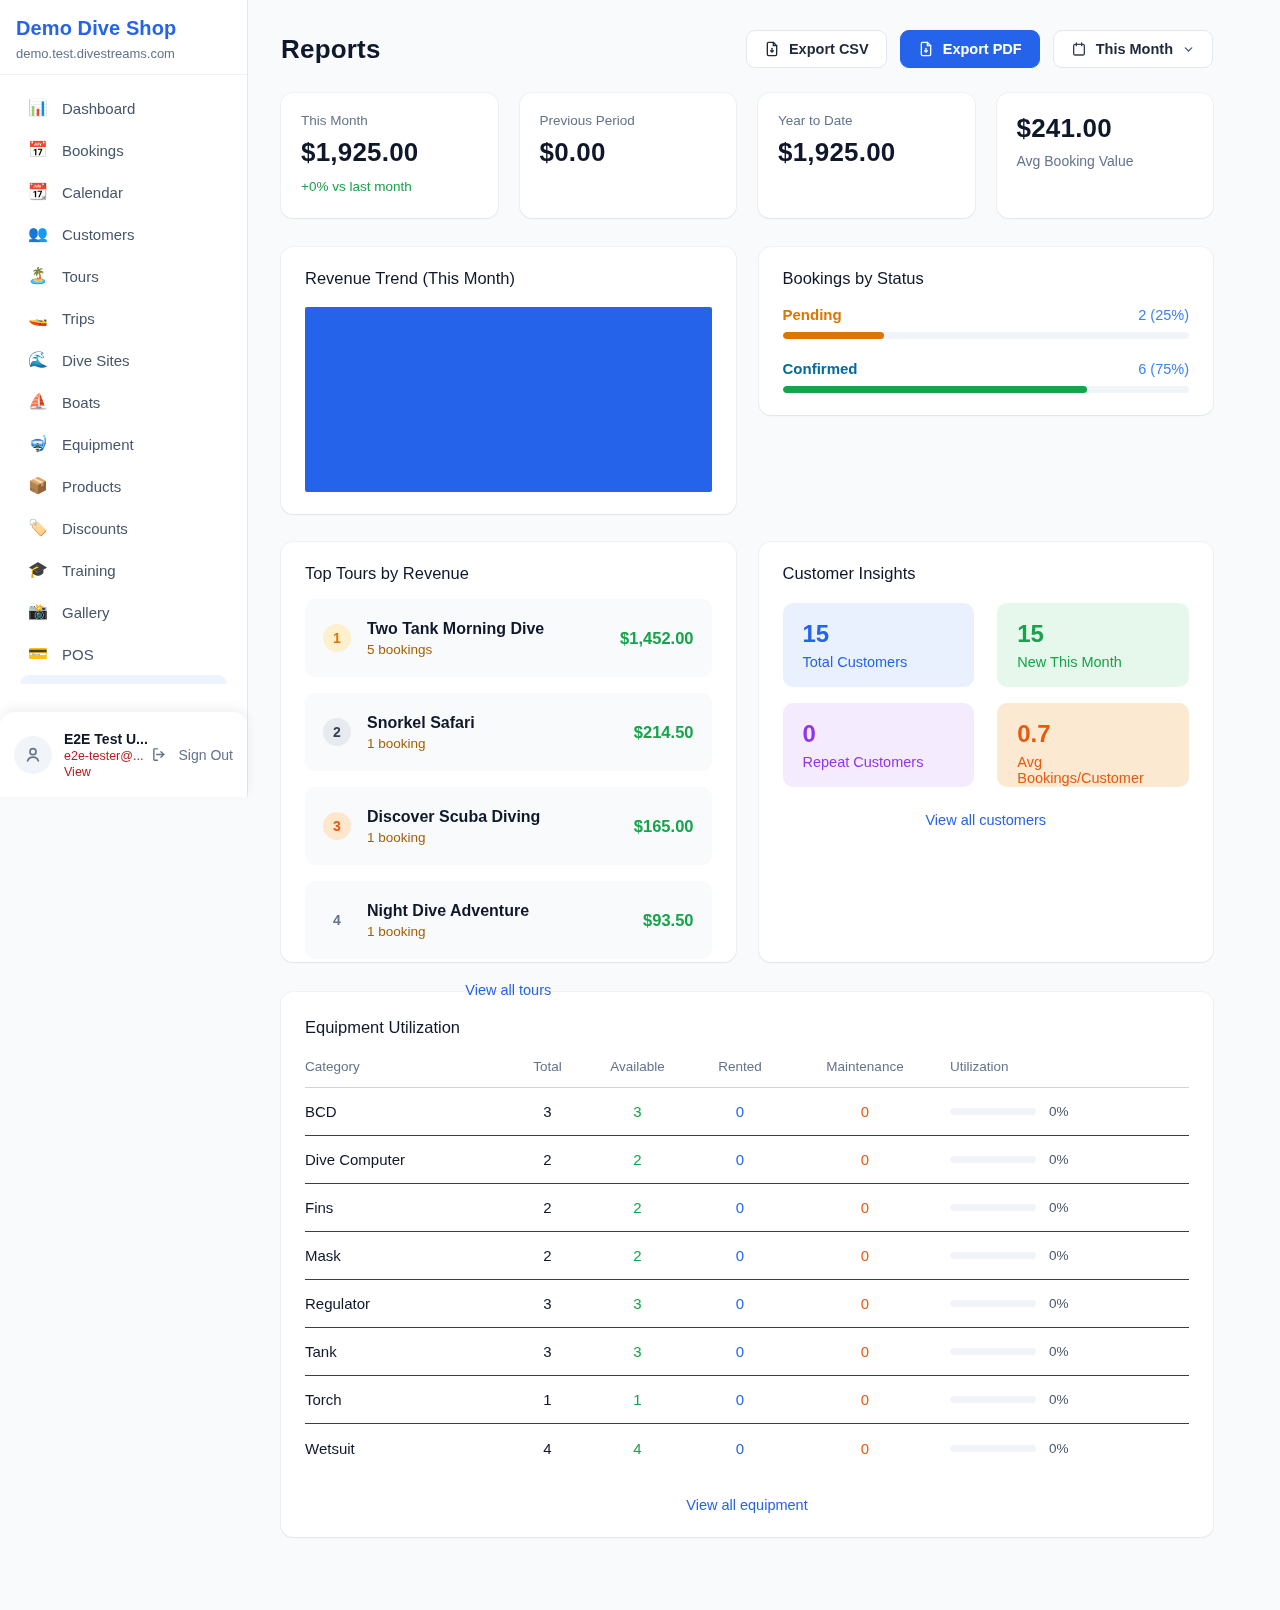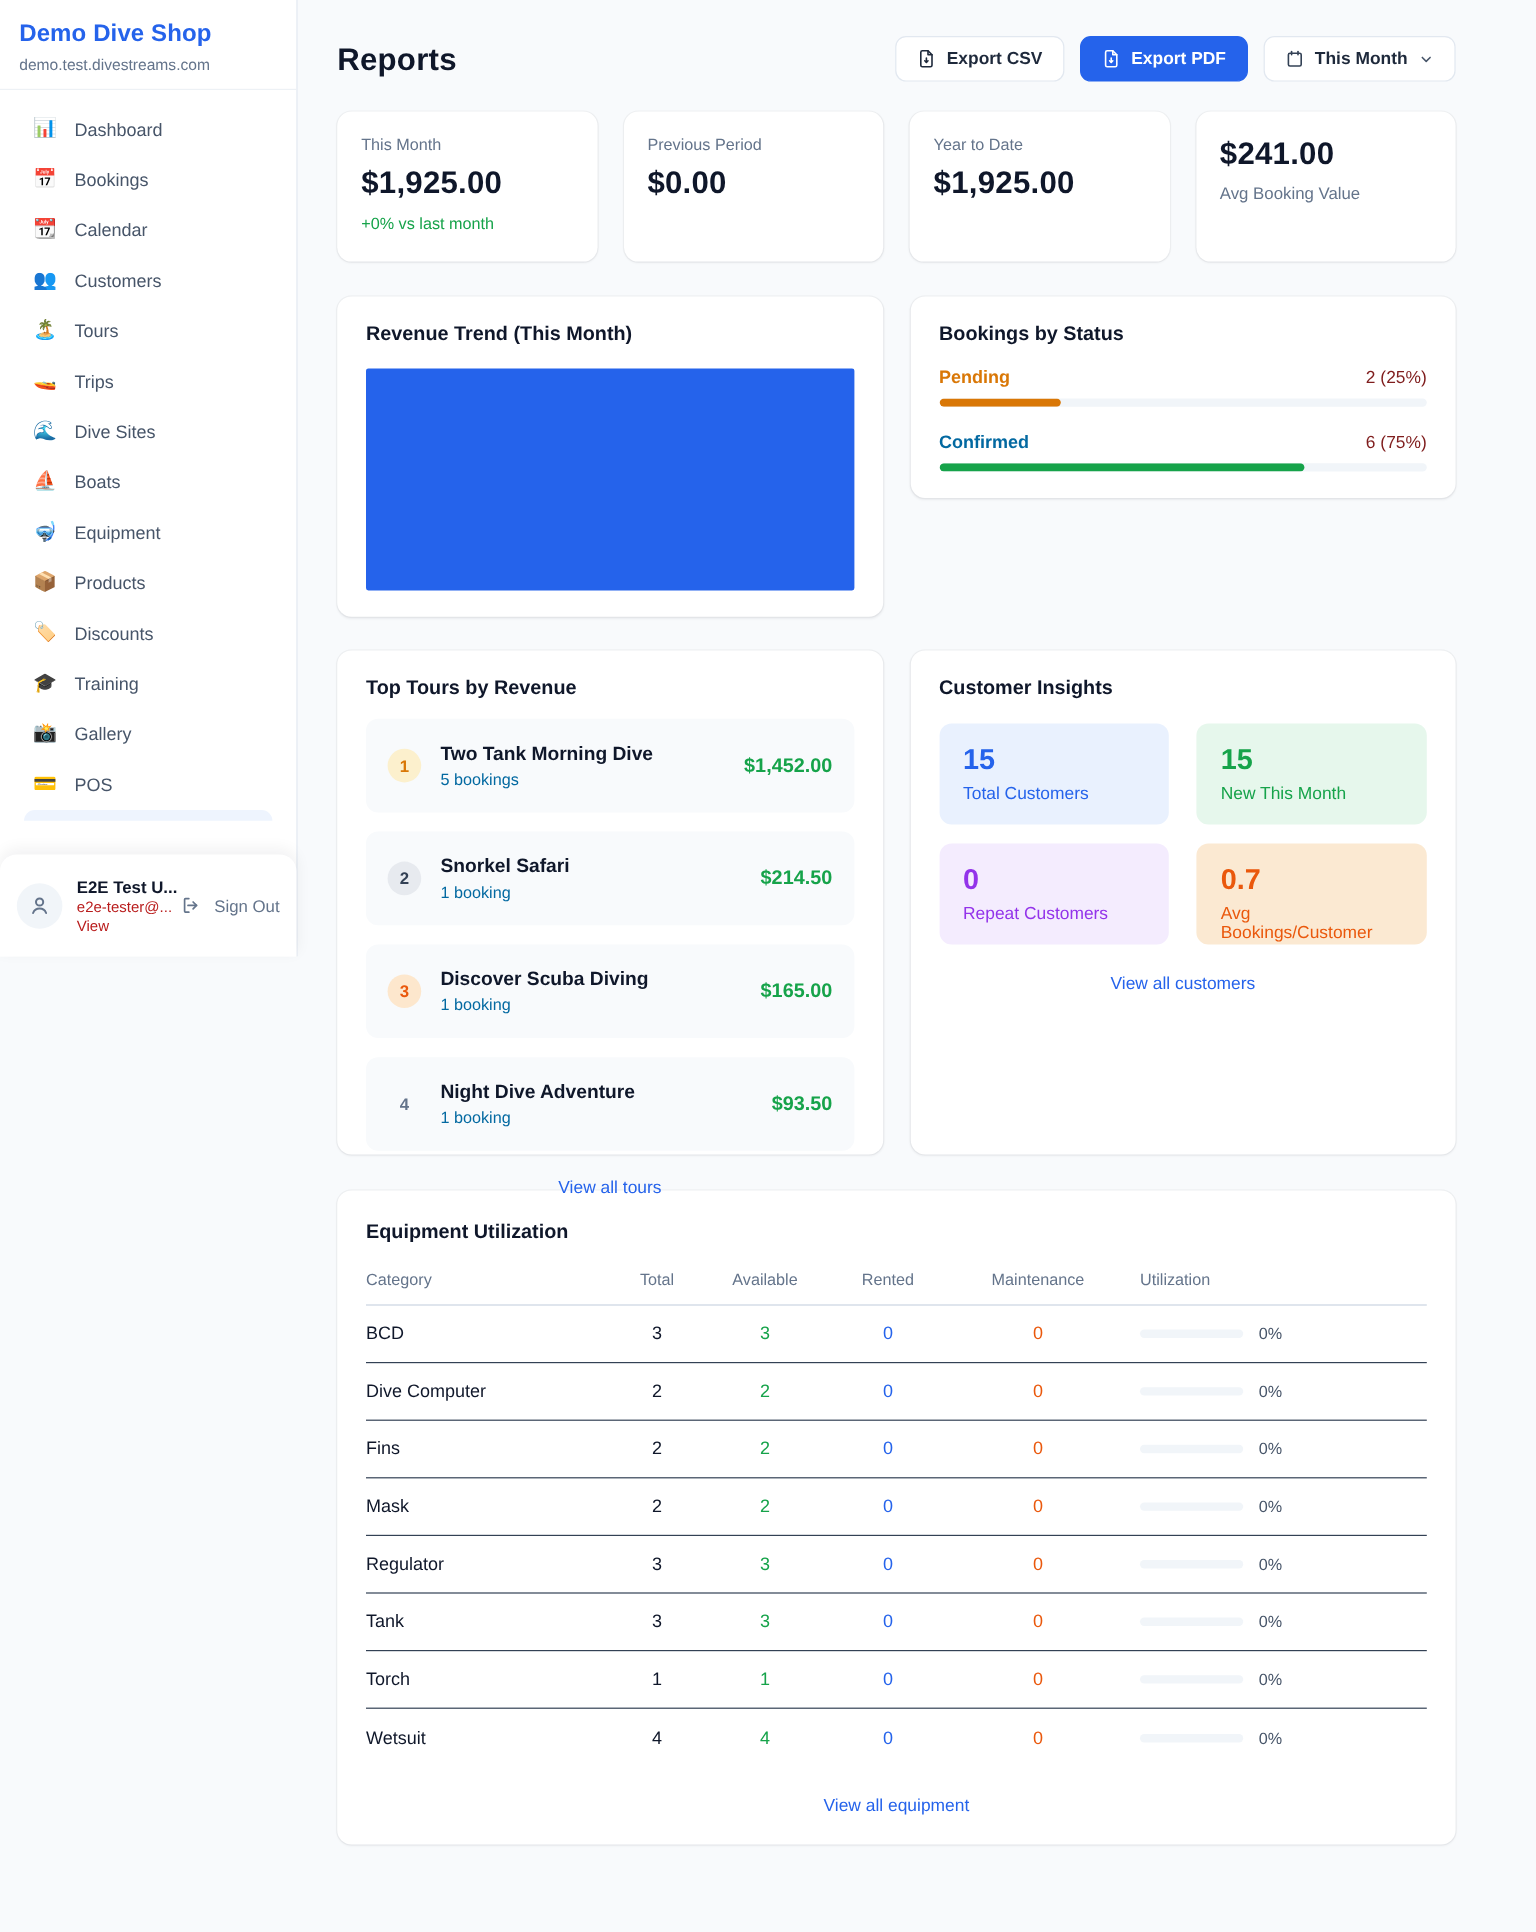--- a/index.html
+++ b/index.html
@@ -76,28 +76,28 @@
   .stat { padding:20px; height:125px; }
   .stat-label { font-size:13.5px; color:#64748b; }
   .stat-value { font-size:26px; font-weight:800; margin-top:9px; letter-spacing:.2px; }
   .stat-delta { font-size:13.5px; color:#16a34a; margin-top:11px; }
   .stat-value-first { font-size:26px; font-weight:800; letter-spacing:.2px; }
   .stat-sublabel { font-size:14px; color:#64748b; margin-top:9px; }
   
   .row2 { display:grid; grid-template-columns:1fr 1fr; gap:23px; margin-top:29px; align-items:start; }
   .row3 { display:grid; grid-template-columns:1fr 1fr; gap:23px; margin-top:28px; align-items:stretch; }
   .panel { padding:22px 24px; }
-  .panel-title { font-size:16.5px; font-weight:bold; }
+  .panel-title { font-size:16.5px; font-weight:normal; }
   .chart-rect { margin-top:19px; height:185px; background:#2563eb; border-radius:2px; }
   .status-row { margin-top:18px; }
   .status-head { display:flex; justify-content:space-between; align-items:baseline; }
   .status-label { font-size:15px; font-weight:600; }
   .status-label.pending { color:#d97706; }
   .status-label.confirmed { color:#0369a1; }
-  .status-value { font-size:14.5px; color:#7f1d1d; }
+  .status-value { font-size:14.5px; color:#3b82f6; }
   .bar-track { margin-top:9px; height:7px; border-radius:4px; background:#f1f5f9; overflow:hidden; }
   .bar-fill { height:100%; border-radius:4px; }
   .bar-fill.pending { background:#d97706; }
   .bar-fill.confirmed { background:#16a34a; }
   
   .tours-panel { height:420px; }
   .tour-item {
     display:flex; align-items:center; gap:16px;
     background:#f8fafc; border-radius:10px;
     padding:14px 18px; margin-top:16px; height:78px;
@@ -106,21 +106,21 @@
   .rank {
     width:28px; height:28px; border-radius:50%; flex:0 0 auto;
     display:flex; align-items:center; justify-content:center;
     font-size:14px; font-weight:600;
   }
   .rank-1 { background:#fcf0cd; color:#d97706; }
   .rank-2 { background:#e7eaef; color:#334155; }
   .rank-3 { background:#fde7cd; color:#ea580c; }
   .rank-4 { background:transparent; color:#64748b; }
   .tour-name { font-size:16px; font-weight:600; }
-  .tour-sub { font-size:13.5px; color:#0369a1; margin-top:4px; }
+  .tour-sub { font-size:13.5px; color:#a16207; margin-top:4px; }
   .tour-amount { margin-left:auto; font-size:16.5px; font-weight:bold; color:#16a34a; }
   .panel-link { display:block; text-align:center; color:#2563eb; font-size:14.5px; margin-top:23px; cursor:pointer; text-decoration:none; }
   
   .insights-grid { display:grid; grid-template-columns:1fr 1fr; gap:16px 23px; margin-top:20px; }
   .tile { border-radius:10px; padding:17px 20px; height:84px; }
   .tile-value { font-size:24px; font-weight:800; }
   .tile-label { font-size:14.5px; margin-top:6px; }
   .tile-blue   { background:#e9f1fe; } .tile-blue .tile-value,  .tile-blue .tile-label  { color:#2563eb; }
   .tile-green  { background:#e6f7ec; } .tile-green .tile-value, .tile-green .tile-label { color:#16a34a; }
   .tile-purple { background:#f4ecfe; } .tile-purple .tile-value,.tile-purple .tile-label{ color:#9333ea; }

